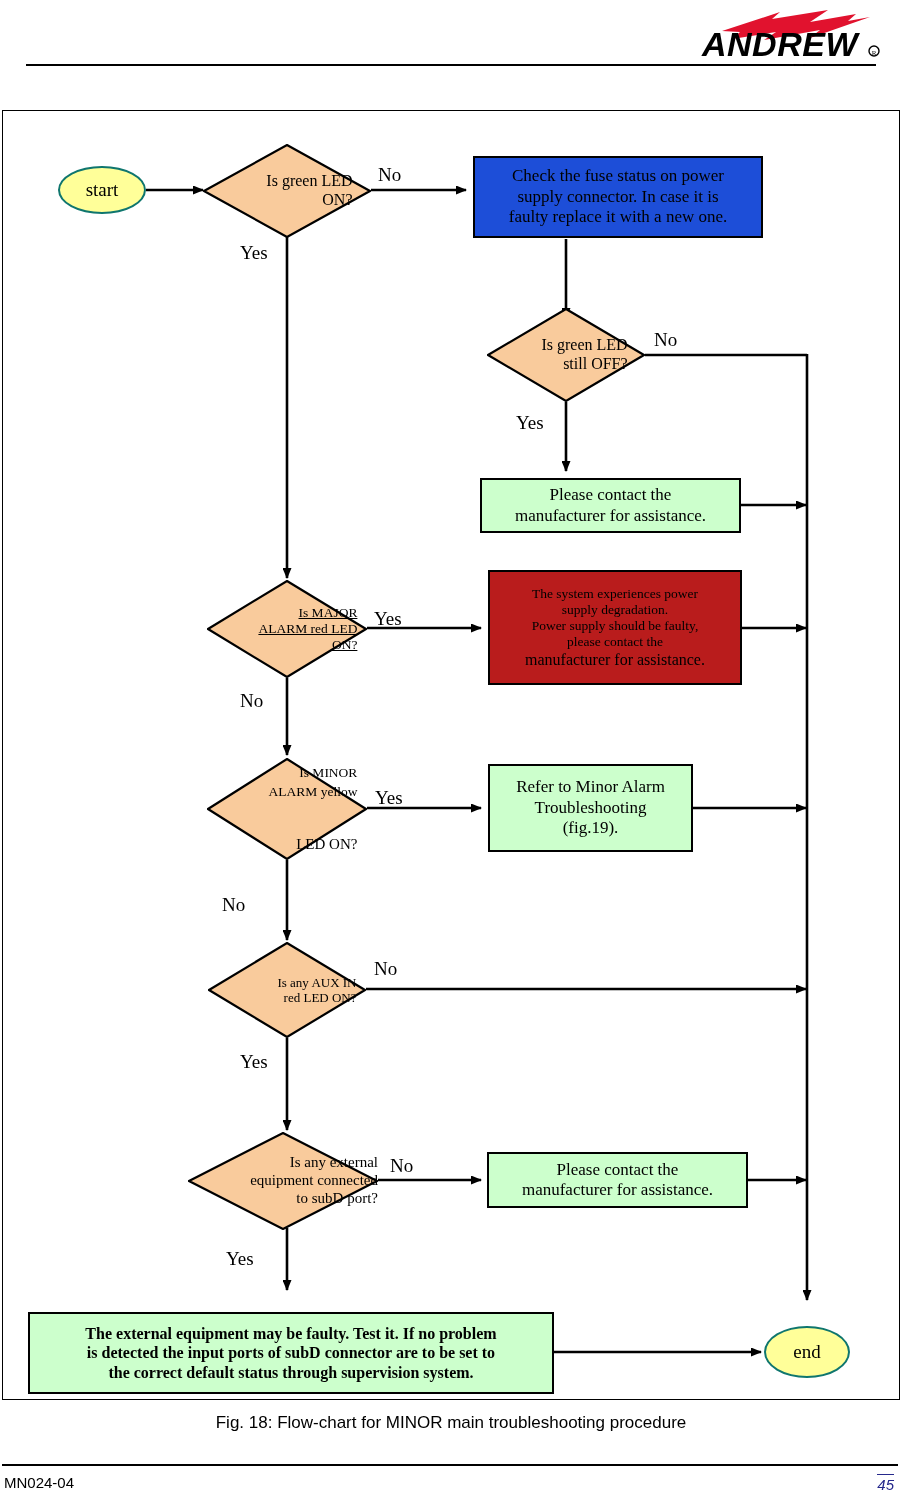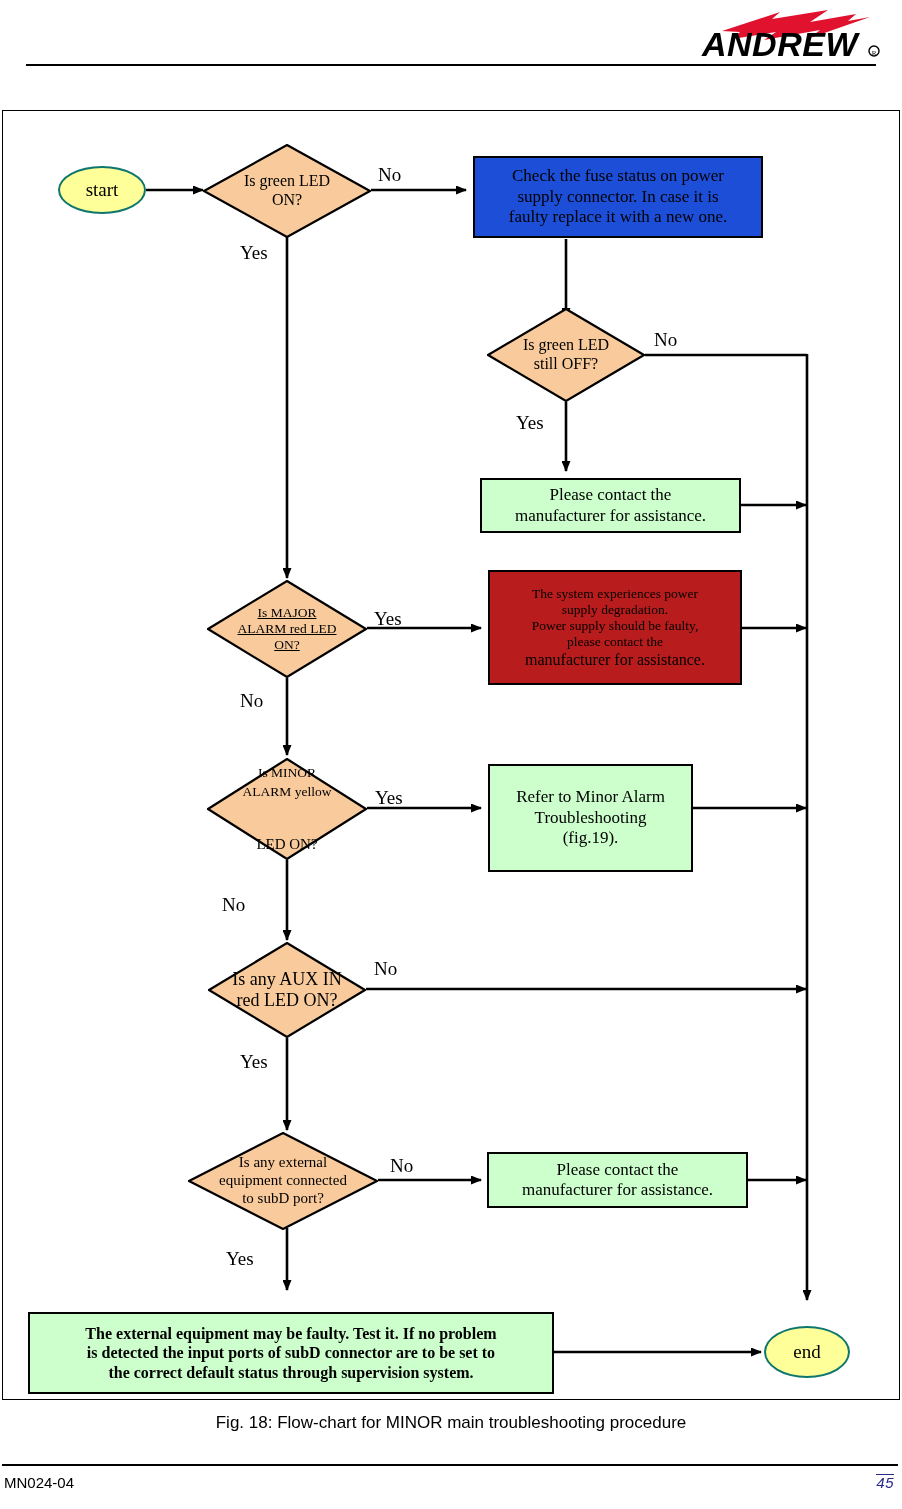--- a/index.html
+++ b/index.html
@@ -47,21 +47,21 @@
   }
   #footer-left {
     position: absolute;
     left: 4px; top: 1474px;
     font-family: "Liberation Sans", sans-serif;
     font-size: 15px;
   }
   #footer-page {
     position: absolute;
     right: 8px; top: 1474px;
-    font-family: Liberation Mono, monospace;
+    font-family: Liberation Sans, sans-serif;
     font-size: 15px;
     font-style: italic;
     color: #26298c;
     border-top: 1px solid #26298c;
     padding-top: 1px;
   }
   
   .node { position: absolute; box-sizing: border-box; }
 
   .oval {
@@ -69,21 +69,21 @@
     border-radius: 50%;
     display: flex; align-items: center; justify-content: center;
     font-size: 19px;
   }
   .diamond-wrap {
     display: flex; align-items: center; justify-content: center;
   }
   .diamond-wrap svg { position: absolute; left: 0; top: 0; }
   .diamond-label {
     position: relative;
-    text-align: center;
+    text-align: right;
     line-height: 1.18;
     z-index: 2;
     width: 78%;
   }
   .process {
     border: 2px solid #000;
     display: flex; align-items: center; justify-content: center;
     text-align: center;
     line-height: 1.2;
     padding: 2px 6px;
@@ -241,29 +241,29 @@
     </svg>
   <div class="diamond-label" style="width:88%; line-height:1.45;">
     <div>Is MINOR</div>
     <div>ALARM yellow</div>
     <div style="font-size:15px;margin-top:32px;">LED ON?</div>
   </div>
 </div>
 <div class="edge-label" style="left:375px; top:787px;">Yes</div>
 <div class="edge-label" style="left:222px; top:894px;">No</div>
 
-<div class="process node" style="left:488px; top:764px; width:205px; height:108px; background:#ccffcc; font-size:17px;">
+<div class="process node" style="left:488px; top:764px; width:205px; height:88px; background:#ccffcc; font-size:17px;">
   <div>
     <div>Refer to Minor Alarm</div>
     <div>Troubleshooting</div>
     <div>(fig.19).</div>
   </div>
 </div>
 
-<div class="node diamond-wrap" style="left:208px; top:942px; width:158px; height:96px; font-size:18px;">
+<div class="node diamond-wrap" style="left:208px; top:942px; width:158px; height:96px; font-size:13px;">
   <svg width="158" height="96" viewBox="0 0 158 96">
       <polygon points="79,1 157,48 79,95 1,48" fill="#f9cb9c" stroke="#000" stroke-width="2.2"></polygon>
     </svg>
   <div class="diamond-label" style="width:88%;">
     <div>Is any AUX IN</div>
     <div>red LED ON?</div>
   </div>
 </div>
 <div class="edge-label" style="left:374px; top:958px;">No</div>
 <div class="edge-label" style="left:240px; top:1051px;">Yes</div>

